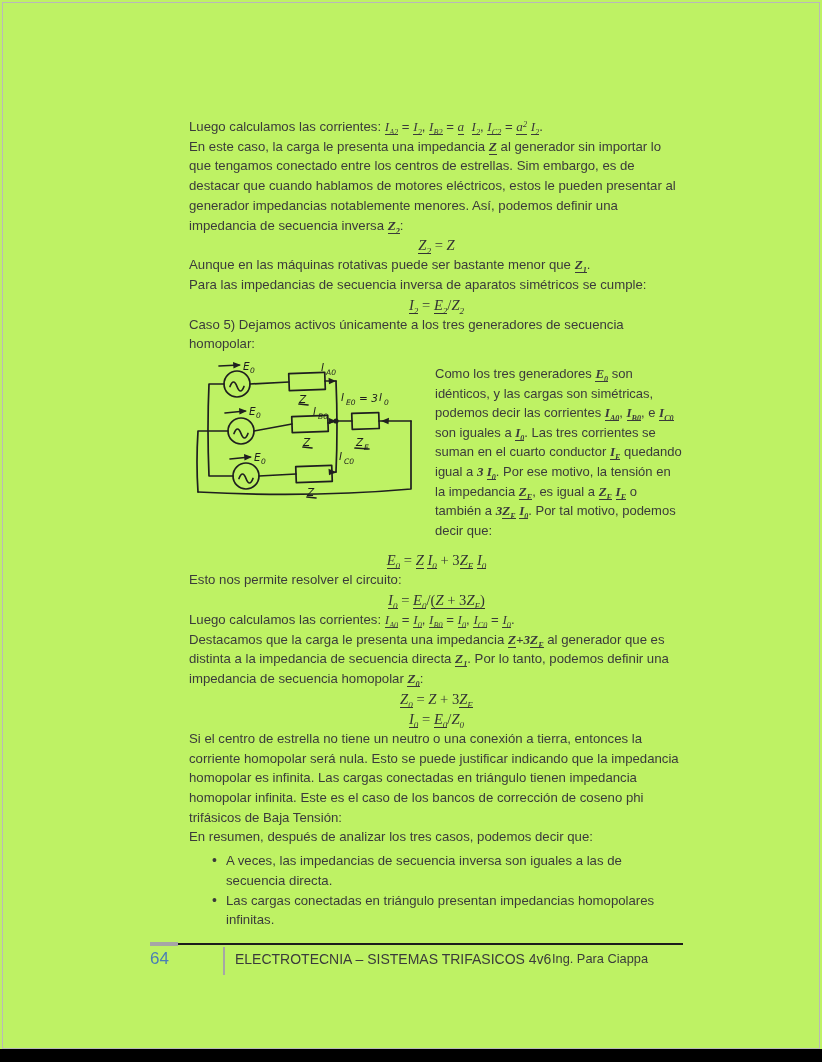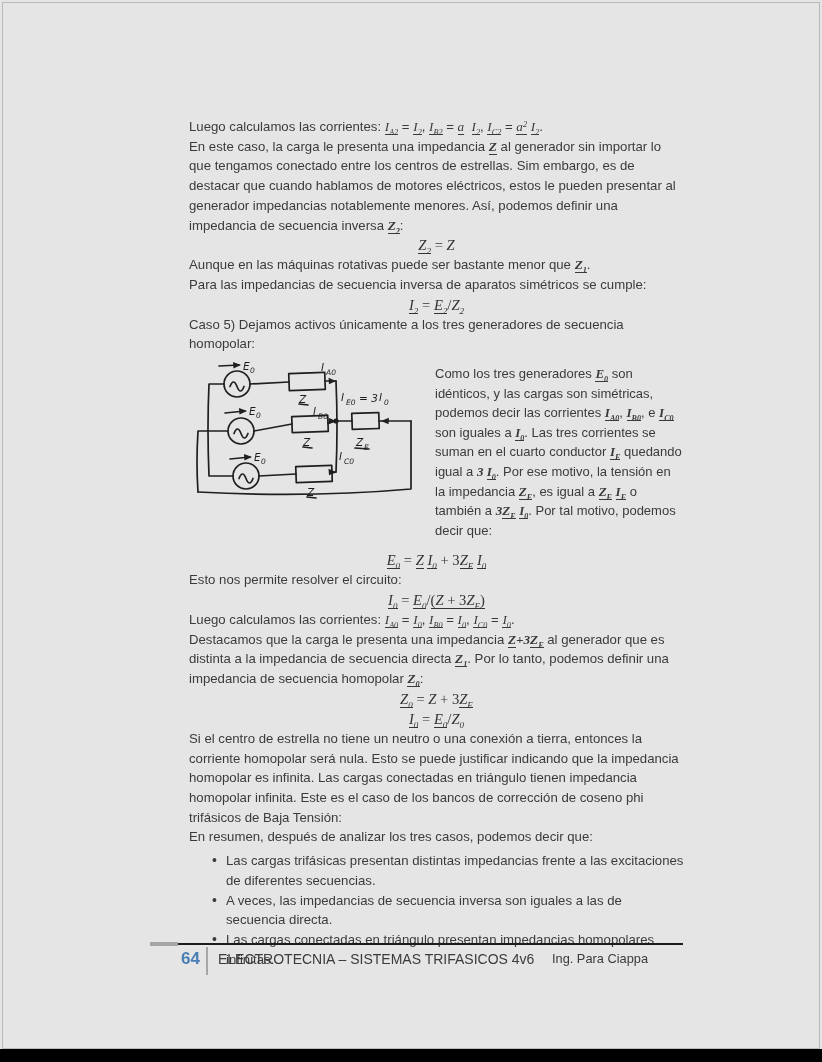--- a/index.html
+++ b/index.html
@@ -1,16 +1,16 @@
 <!DOCTYPE html>
 <html><head>
 <meta charset="utf-8">
 <style>
   html,body{margin:0;padding:0;background:#ffffff;}
-  .page{position:relative;width:822px;height:1062px;background:#e5e5e5;overflow:hidden;
+  .page{position:relative;width:822px;height:1062px;background:#bef264;overflow:hidden;
         font-family:"Liberation Sans",sans-serif;color:#3b3b3b;}
   .frame{position:absolute;left:2px;top:2px;right:2px;bottom:13px;border:1px solid #b9b9b9;pointer-events:none;}
   .bottom-bar{position:absolute;left:0;right:0;bottom:0;height:13px;background:#000;}
 
   .column{position:absolute;left:189px;top:117px;width:495px;font-size:13.2px;line-height:19.7px;}
   .column p{margin:0;}
   .gap20{margin-top:20px;}
   .gap28{margin-top:28px;}
 
   .formula{text-align:center;font-family:"Liberation Serif",serif;font-size:14.6px;color:#333;
@@ -31,21 +31,21 @@
 
   ul.summary{margin:4px 0 0 0;padding:0 0 0 23px;list-style:none;}
   ul.summary li{position:relative;padding-left:14px;margin:0;}
   ul.summary li::before{content:"\2022";position:absolute;left:0;top:0;font-size:14px;}
 
   .footer{position:absolute;left:150px;top:942px;width:533px;}
   .footer-line{display:flex;align-items:center;}
   .footer-line .gray-seg{width:28px;height:4px;background:#a6a6a6;}
   .footer-line .dark-seg{flex:1;height:2px;background:#1c1c1c;}
   .footer-row{display:flex;align-items:flex-start;margin-top:1px;}
-  .page-num{width:50px;text-align:right;font-size:17px;font-weight:bold;padding-right:6px;line-height:24px;}
+  .page-num{width:50px;text-align:left;font-size:17px;font-weight:normal;padding-right:23px;line-height:24px;}
   .vline{width:2px;align-self:stretch;background:#a6a6a6;min-height:28px;}
   .doc-title{flex:1;padding-left:10px;font-size:14px;color:#3b3b3b;line-height:24px;}
   .author{font-size:12.8px;color:#3b3b3b;line-height:24px;padding-right:35px;}
 </style>
 </head>
 <body>
 
 <div class="page">
   <div class="frame"></div>
 
@@ -157,21 +157,20 @@
     <p class="formula"><span class="it ul">I<sub>0</sub></span><span> = </span><span class="it ul">E<sub>0</sub></span><span>/</span><span class="ul">(</span><span class="it ul">Z</span><span class="ul"> + 3</span><span class="it ul">Z<sub>E</sub></span><span class="ul">)</span></p>
     <p><span>Luego calculamos las corrientes: </span><span class="it ul">I<sub>A0</sub></span><span> = </span><span class="it ul">I<sub>0</sub></span><span>, </span><span class="it ul">I<sub>B0</sub></span><span> = </span><span class="it ul">I<sub>0</sub></span><span>, </span><span class="it ul">I<sub>C0</sub></span><span> = </span><span class="it ul">I<sub>0</sub></span><span>.</span></p>
 
     <p class="gap20"><span>Destacamos que la carga le presenta una impedancia </span><span class="it bd ul">Z</span><span class="it bd">+3</span><span class="it bd ul">Z<sub>E</sub></span><span> al generador que es distinta a la impedancia de secuencia directa </span><span class="it bd ul">Z<sub>1</sub></span><span>. Por lo tanto, podemos definir una impedancia de secuencia homopolar </span><span class="it bd ul">Z<sub>0</sub></span><span>:</span></p>
     <p class="formula"><span class="it ul">Z<sub>0</sub></span><span> = </span><span class="it">Z</span><span> + 3</span><span class="it ul">Z<sub>E</sub></span></p>
     <p class="formula"><span class="it ul">I<sub>0</sub></span><span> = </span><span class="it ul">E<sub>0</sub></span><span>/</span><span class="it">Z<sub>0</sub></span></p>
     <p>Si el centro de estrella no tiene un neutro o una conexión a tierra, entonces la corriente homopolar será nula. Esto se puede justificar indicando que la impedancia homopolar es infinita. Las cargas conectadas en triángulo tienen impedancia homopolar infinita. Este es el caso de los bancos de corrección de coseno phi trifásicos de Baja Tensión:</p>
 
     <p class="gap20">En resumen, después de analizar los tres casos, podemos decir que:</p>
     <ul class="summary">
-      <li>Las cargas trifásicas presentan distintas impedancias frente a las excitaciones de diferentes secuencias.</li>
       <li>A veces, las impedancias de secuencia inversa son iguales a las de secuencia directa.</li>
       <li>Las cargas conectadas en triángulo presentan impedancias homopolares infinitas.</li>
     </ul>
   </div>
 
   <div class="footer">
     <div class="footer-line">
       <div class="gray-seg"></div>
       <div class="dark-seg"></div>
     </div>

